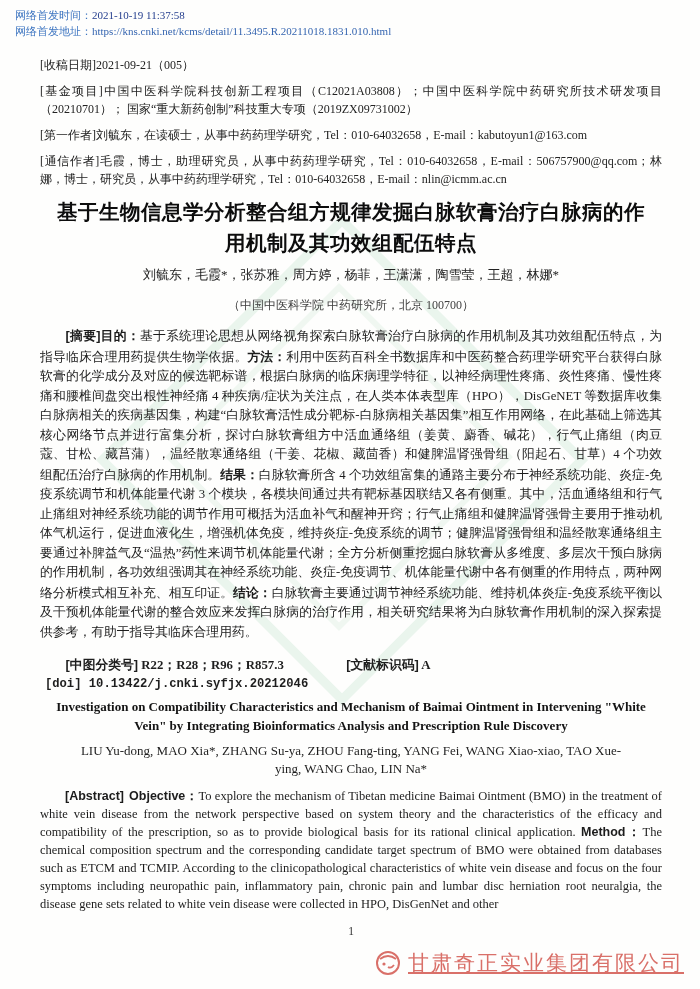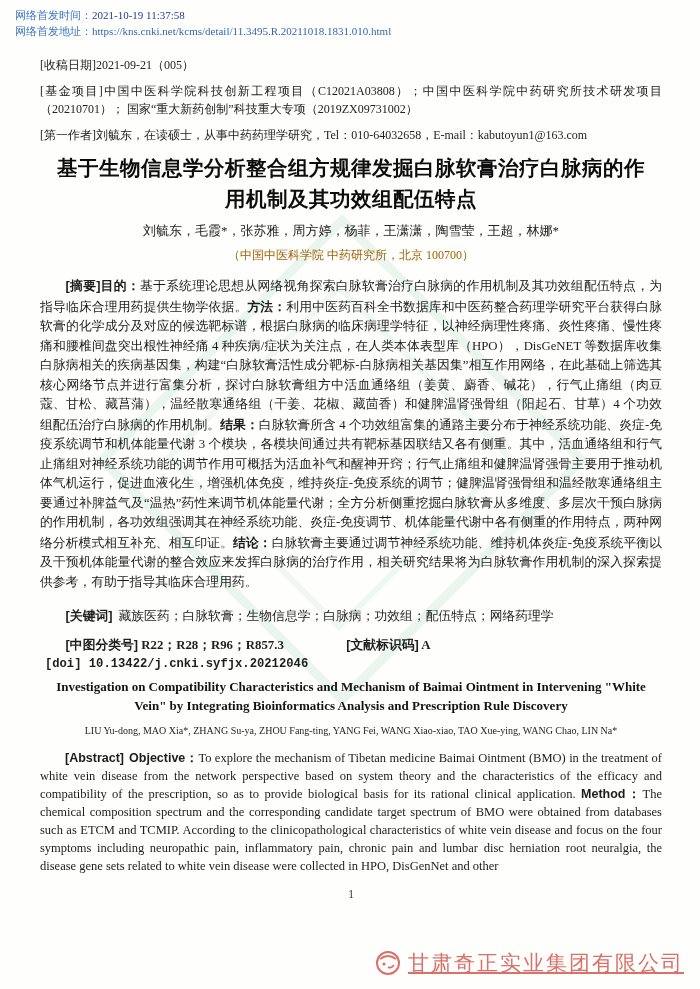--- a/index.html
+++ b/index.html
@@ -37,21 +37,21 @@
     font-family:"Liberation Sans","DejaVu Sans",sans-serif;
     font-weight:bold;font-size:20.5px;line-height:31px;
     text-align:center;color:#0d0d0d;
     margin:8px 16px 6px;
     letter-spacing:0.5px;
   }
   .authors-cn{
     text-align:center;font-size:13px;line-height:18px;margin-top:8px;color:#222;
   }
   .affil-cn{
-    text-align:center;font-size:12px;line-height:17px;margin-top:7px;color:#a16207;
+    text-align:center;font-size:12px;line-height:17px;margin-top:13px;color:#404040;
   }
   .abstract-cn{
     margin-top:12px;
     font-size:12.8px;line-height:19.5px;
     text-align:justify;text-indent:2em;color:#1c1c1c;
   }
   .b{
     font-family:"Liberation Sans","DejaVu Sans",sans-serif;
     font-weight:bold;
   }
@@ -66,21 +66,21 @@
   .clc-row .gap{display:inline-block;width:56px;}
   .doi-row{
     font-size:12.2px;line-height:18px;font-weight:bold;text-indent:0.4em;font-family:Liberation Mono, monospace;
   }
   .title-en{
     margin-top:4px;text-align:center;
     font-weight:bold;font-size:13px;line-height:19px;color:#141414;
     padding:0 12px;
   }
   .authors-en{
-    margin-top:7px;text-align:center;font-size:10px;line-height:18px;
+    margin-top:7px;text-align:center;font-size:13px;line-height:18px;
     padding:0 30px;
   }
   .affil-en{
     margin-top:9px;text-align:center;font-style:italic;font-size:12.5px;line-height:17px;
   }
   .abstract-en{
     margin-top:9px;font-size:12.5px;line-height:18px;
     text-align:justify;text-indent:2em;color:#1c1c1c;
   }
   .abstract-en .lbl{margin-right:5px;}
@@ -126,33 +126,31 @@
     <div>
       <span class="lbl">网络首发地址：</span><a href="#">https://kns.cnki.net/kcms/detail/11.3495.R.20211018.1831.010.html</a>
     </div>
   </div>
 
   <div class="content">
 
     <div class="meta-entry">[收稿日期]2021-09-21（005）</div>
     <div class="meta-entry">[基金项目]中国中医科学院科技创新工程项目（C12021A03808）；中国中医科学院中药研究所技术研发项目（20210701）； 国家“重大新药创制”科技重大专项（2019ZX09731002）</div>
     <div class="meta-entry">[第一作者]刘毓东，在读硕士，从事中药药理学研究，Tel：010-64032658，E-mail：kabutoyun1@163.com</div>
+    <div class="meta-entry">[通信作者]毛霞，博士，助理研究员，从事中药药理学研究，Tel：010-64032658，E-mail：506757900@qq.com；林娜，博士，研究员，从事中药药理学研究，Tel：010-64032658，E-mail：nlin@icmm.ac.cn</div>
 
     <h1 class="title-cn">基于生物信息学分析整合组方规律发掘白脉软膏治疗白脉病的作用机制及其功效组配伍特点</h1>
 
     <div class="authors-cn">刘毓东，毛霞*，张苏雅，周方婷，杨菲，王潇潇，陶雪莹，王超，林娜*</div>
     <div class="affil-cn">（中国中医科学院 中药研究所，北京 100700）</div>
 
     <p class="abstract-cn">
       <span class="b">[摘要]</span><span class="b">目的：</span><span>基于系统理论思想从网络视角探索白脉软膏治疗白脉病的作用机制及其功效组配伍特点，为指导临床合理用药提供生物学依据。</span><span class="b">方法：</span><span>利用中医药百科全书数据库和中医药整合药理学研究平台获得白脉软膏的化学成分及对应的候选靶标谱，根据白脉病的临床病理学特征，以神经病理性疼痛、炎性疼痛、慢性疼痛和腰椎间盘突出根性神经痛 4 种疾病/症状为关注点，在人类本体表型库（HPO），DisGeNET 等数据库收集白脉病相关的疾病基因集，构建“白脉软膏活性成分靶标-白脉病相关基因集”相互作用网络，在此基础上筛选其核心网络节点并进行富集分析，探讨白脉软膏组方中活血通络组（姜黄、麝香、碱花），行气止痛组（肉豆蔻、甘松、藏菖蒲），温经散寒通络组（干姜、花椒、藏茴香）和健脾温肾强骨组（阳起石、甘草）4 个功效组配伍治疗白脉病的作用机制。</span><span class="b">结果：</span><span>白脉软膏所含 4 个功效组富集的通路主要分布于神经系统功能、炎症-免疫系统调节和机体能量代谢 3 个模块，各模块间通过共有靶标基因联结又各有侧重。其中，活血通络组和行气止痛组对神经系统功能的调节作用可概括为活血补气和醒神开窍；行气止痛组和健脾温肾强骨主要用于推动机体气机运行，促进血液化生，增强机体免疫，维持炎症-免疫系统的调节；健脾温肾强骨组和温经散寒通络组主要通过补脾益气及“温热”药性来调节机体能量代谢；全方分析侧重挖掘白脉软膏从多维度、多层次干预白脉病的作用机制，各功效组强调其在神经系统功能、炎症-免疫调节、机体能量代谢中各有侧重的作用特点，两种网络分析模式相互补充、相互印证。</span><span class="b">结论：</span><span>白脉软膏主要通过调节神经系统功能、维持机体炎症-免疫系统平衡以及干预机体能量代谢的整合效应来发挥白脉病的治疗作用，相关研究结果将为白脉软膏作用机制的深入探索提供参考，有助于指导其临床合理用药。</span>
     </p>
 
-    <div class="keywords">
-      <span class="b lbl">[关键词]</span><span>藏族医药；白脉软膏；生物信息学；白脉病；功效组；配伍特点；网络药理学</span>
-    </div>
 
     <div class="clc-row">
       <span class="b">[中图分类号]</span>
       <span>R22；R28；R96；R857.3</span>
       <span class="gap"></span>
       <span class="b">[文献标识码]</span>
       <span>A</span>
     </div>
 
     <div class="doi-row">

